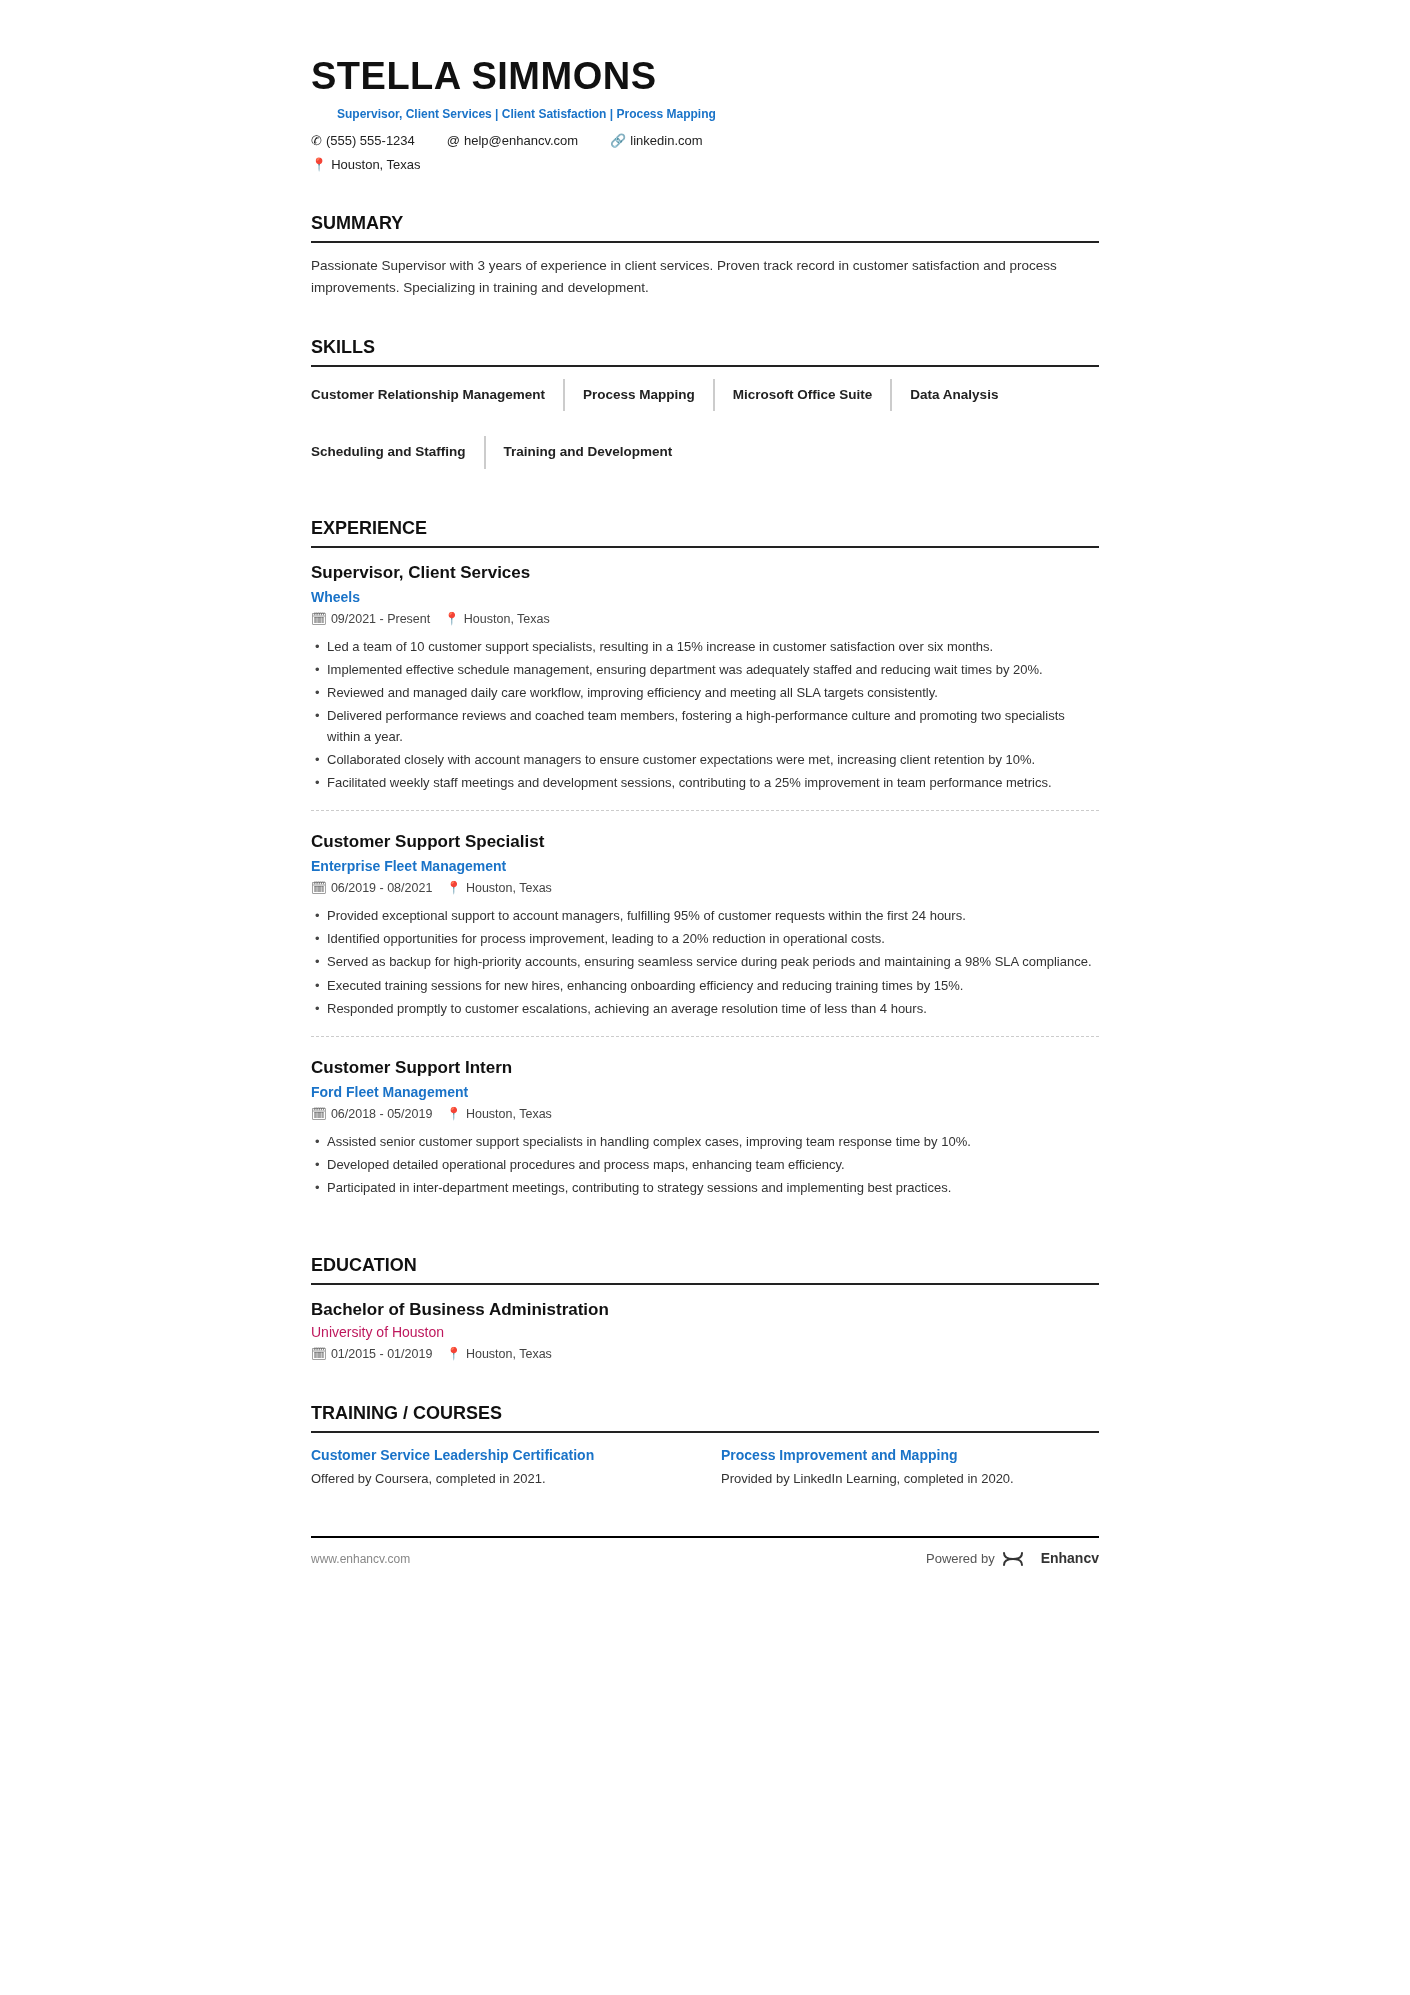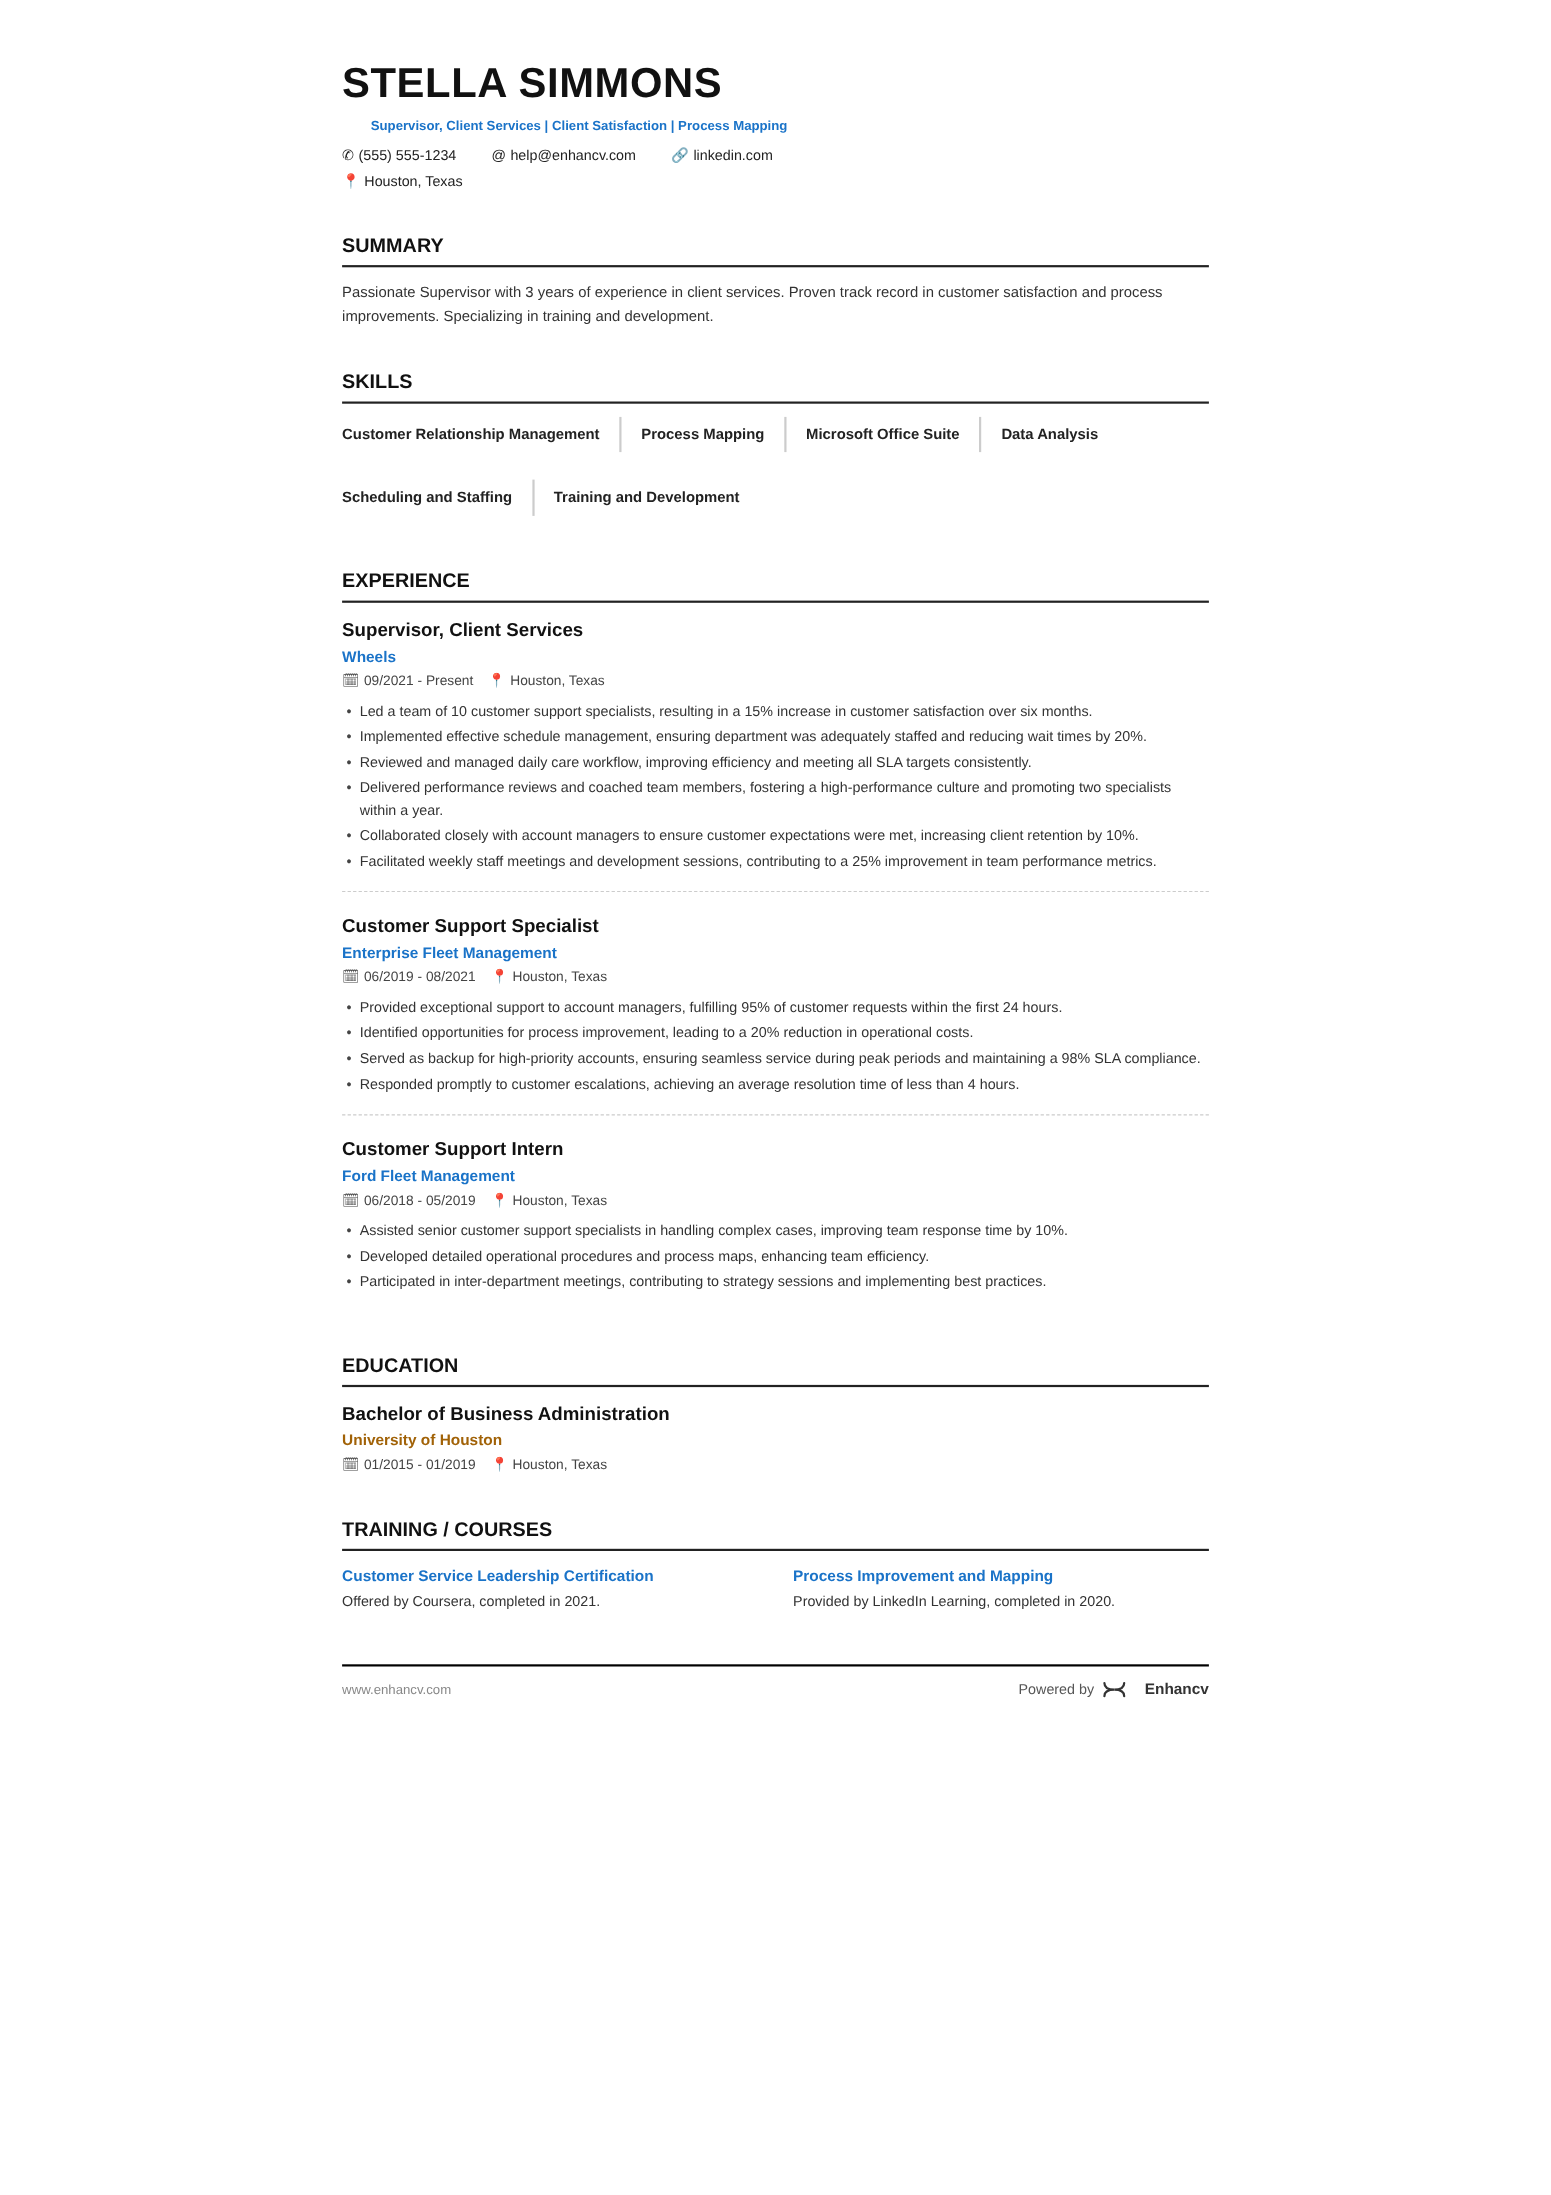--- a/index.html
+++ b/index.html
@@ -139,22 +139,22 @@
       position: absolute;
       left: 4px;
       color: #444;
     }
     .edu-title {
       font-size: 17px;
       font-weight: 700;
       color: #111;
     }
     .edu-school {
-      color: #a16207;
-      font-weight: 700;
+      color: #be185d;
+      font-weight: 400;
       font-size: 14px;
     }
     .edu-meta {
       font-size: 12.5px;
       color: #444;
       display: flex;
       align-items: center;
       gap: 14px;
       margin-top: 2px;
     }
@@ -283,20 +283,21 @@
         </div>
         <div class="exp-meta-item">
           <span>📍</span>
           <span>Houston, Texas</span>
         </div>
       </div>
       <ul class="bullet-list">
         <li>Provided exceptional support to account managers, fulfilling 95% of customer requests within the first 24 hours.</li>
         <li>Identified opportunities for process improvement, leading to a 20% reduction in operational costs.</li>
         <li>Served as backup for high-priority accounts, ensuring seamless service during peak periods and maintaining a 98% SLA compliance.</li>
+        <li>Executed training sessions for new hires, enhancing onboarding efficiency and reducing training times by 15%.</li>
         <li>Responded promptly to customer escalations, achieving an average resolution time of less than 4 hours.</li>
       </ul>
     </div>
 
     <div class="exp-item">
       <div class="exp-title">Customer Support Intern</div>
       <div class="exp-company">Ford Fleet Management</div>
       <div class="exp-meta">
         <div class="exp-meta-item">
           <span>🗓</span>

